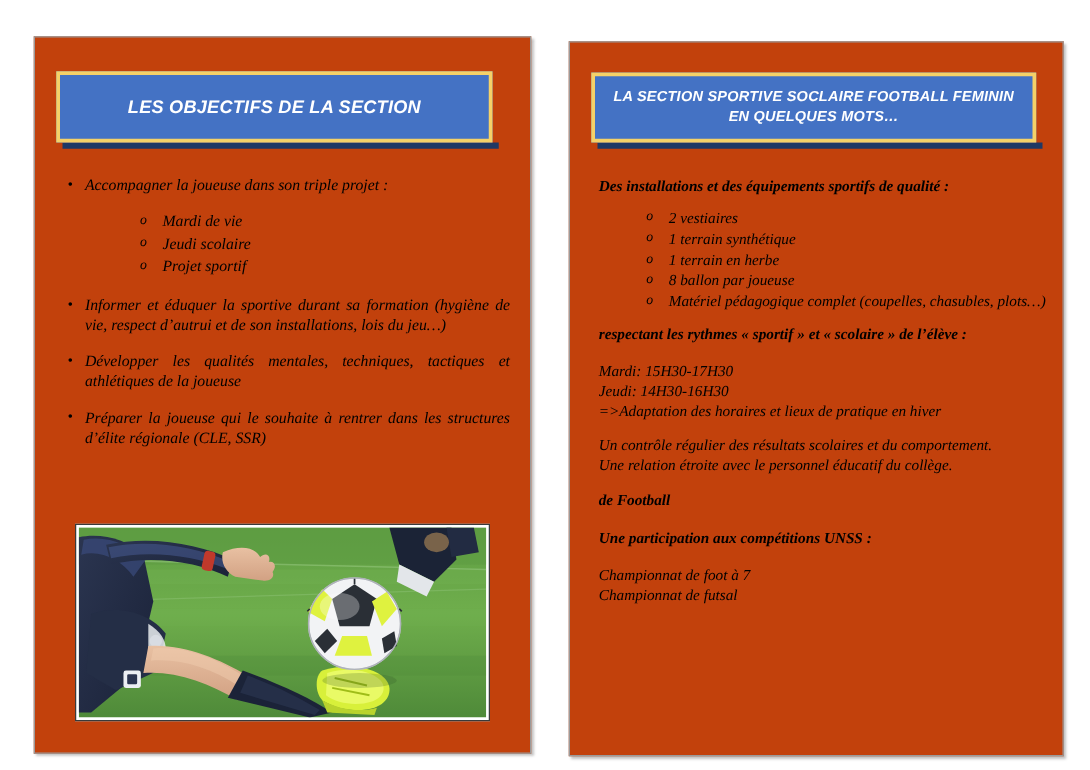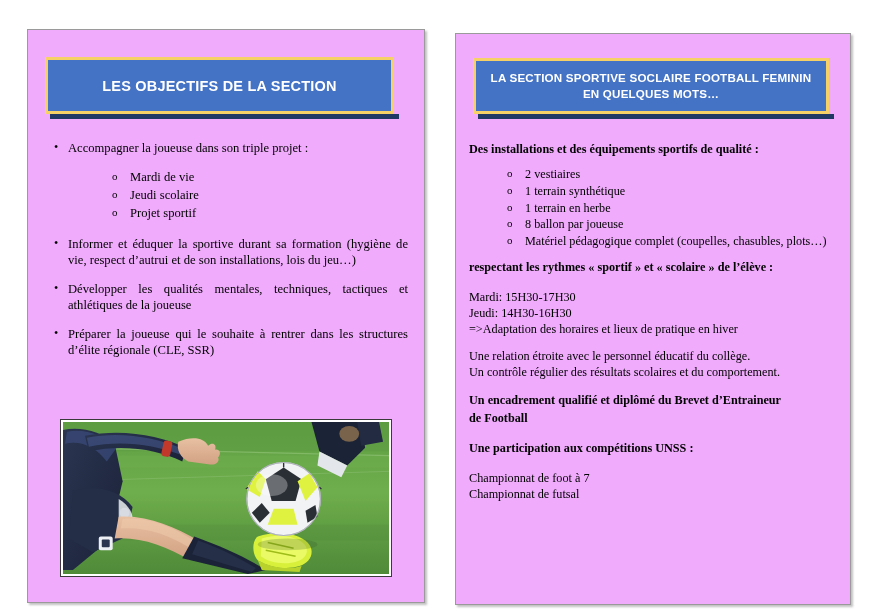--- a/index.html
+++ b/index.html
@@ -16,25 +16,26 @@
   }
 
   .slide-deck {
     position: absolute;
     inset: 0;
   }
 
   
   .slide {
     position: absolute;
-    background: #f0abfc;
+    background: #c2410c;
     border: 1px solid #9a9a9a;
     box-shadow: 2px 2px 2px rgba(120,120,120,0.45);
     box-sizing: border-box;
     overflow: hidden;
+    font-style: italic;
   }
   .slide-left {
     left: 27px;
     top: 29px;
     width: 398px;
     height: 574px;
   }
   .slide-right {
     left: 455px;
     top: 33px;
@@ -166,21 +167,21 @@
   }
   .photo {
     width: 100%;
     height: 100%;
     display: block;
   }
 
   
   .body-right {
     position: absolute;
-    left: 13px;
+    left: 23px;
     top: 108px;
     width: 370px;
     font-size: 12.2px;
     color: #000000;
     line-height: 1.30;
   }
   .head-line {
     font-weight: bold;
     margin-bottom: 2px;
   }
@@ -369,26 +370,25 @@
 
       <div class="gap"></div>
 
       <div class="plain-line">Mardi: 15H30-17H30</div>
       <div class="plain-line">Jeudi: 14H30-16H30</div>
       <div class="plain-line">=&gt;Adaptation des horaires et lieux de pratique en hiver</div>
 
 
       <div class="gap"></div>
 
+      <div class="plain-line">Un contrôle régulier des résultats scolaires et du comportement.</div>
       <div class="plain-line">Une relation étroite avec le personnel éducatif du collège.</div>
-      <div class="plain-line">Un contrôle régulier des résultats scolaires et du comportement.</div>
 
       <div class="gap"></div>
 
-      <div class="head-line">Un encadrement qualifié et diplômé du Brevet d’Entraineur</div>
       <div class="head-line">de Football</div>
 
       <div class="gap"></div>
 
       <div class="head-line">Une participation aux compétitions UNSS :</div>
 
       <div class="gap"></div>
 
       <div class="plain-line">Championnat de foot à 7</div>
       <div class="plain-line">Championnat de futsal</div>

